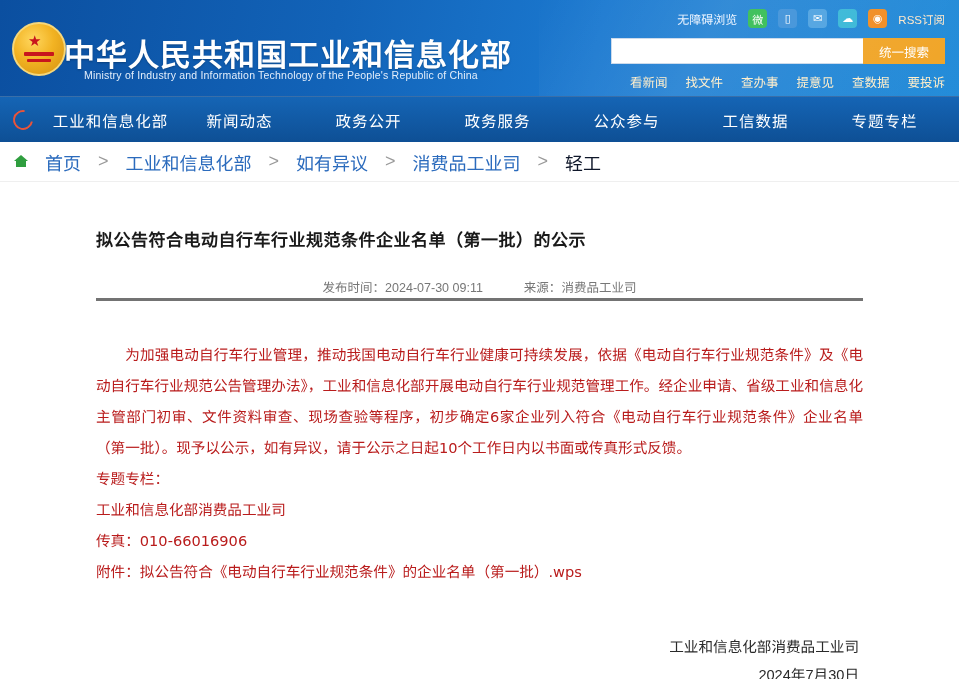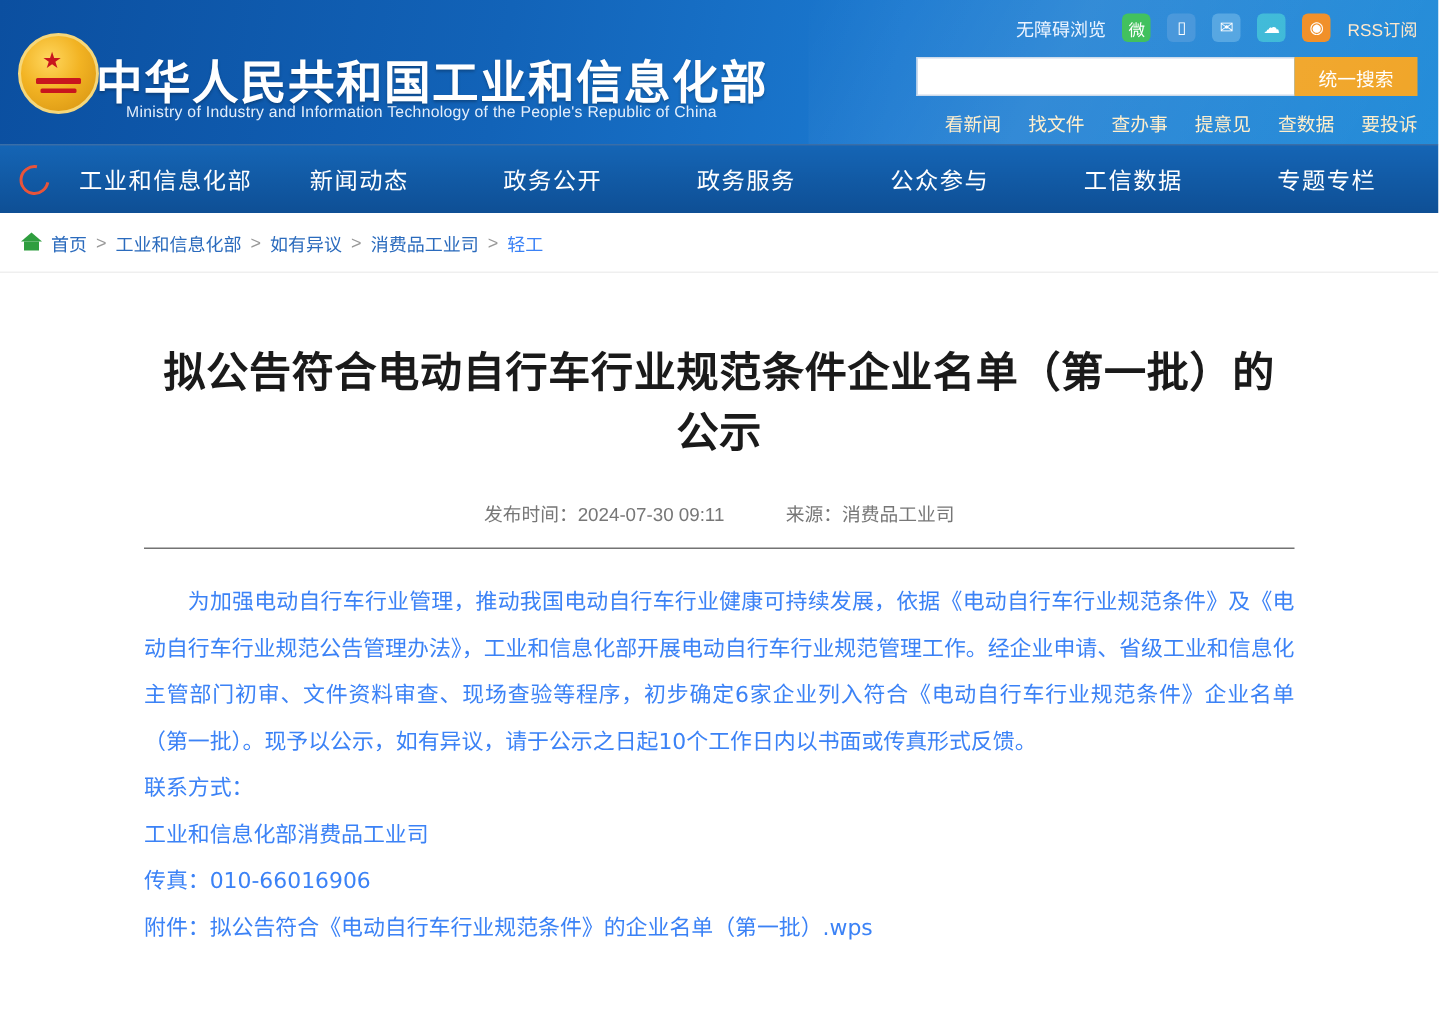--- a/index.html
+++ b/index.html
@@ -173,23 +173,24 @@
     cursor: pointer;
     white-space: nowrap;
   }
 
   
   .crumb {
     height: 40px;
     display: flex;
     align-items: center;
     padding: 0 14px;
-    font-size: 12px;
+    font-size: 18px;
     color: #555;
     border-bottom: 1px solid #efefef;
+    gap: 11px;
   }
   .home-icon {
     width: 14px; height: 13px;
     margin-right: 6px;
     position: relative;
     display: inline-block;
   }
   .home-icon::before {
     content: "";
     position: absolute; left: 0; top: 0;
@@ -198,48 +199,47 @@
     border-bottom: 6px solid #2f9e3f;
   }
   .home-icon::after {
     content: "";
     position: absolute; left: 2px; top: 6px;
     width: 10px; height: 6px;
     background: #2f9e3f;
   }
   .crumb a { color: #2b6bbd; text-decoration: none; cursor: pointer; }
   .crumb .sep { margin: 0 6px; color: #999; }
-  .crumb .cur { color: #3b82f6; }
+  .crumb .cur { color: #0f172a; }
 
   
   .article {
     padding: 0 96px;
   }
   .art-title {
-    text-align: center;
-    font-size: 28px;
+    font-size: 17px;
     font-weight: bold;
     color: #1a1a1a;
     margin: 44px 0 0 0;
     letter-spacing: 0.5px;
   }
   .meta {
     margin-top: 26px;
-    padding-bottom: 14px;
-    border-bottom: 1px solid #737373;
+    padding-bottom: 2px;
+    border-bottom: 3px solid #737373;
     text-align: center;
     font-size: 12.5px;
     color: #777;
   }
   .meta .gap { display: inline-block; width: 34px; }
   .body-text {
-    margin-top: 20px;
+    margin-top: 38px;
     font-size: 14.6px;
     line-height: 31px;
-    color: #3b82f6;
+    color: #b91c1c;
     text-align: justify;
     font-family: "DejaVu Sans", "Liberation Sans", sans-serif;
   }
   .body-text p { margin: 0; }
   .indent { text-indent: 2em; }
   .attach { margin-top: 30px; }
   .signature {
     margin-top: 46px;
     text-align: right;
     font-size: 14.6px;
@@ -324,21 +324,21 @@
   <h1 class="art-title">拟公告符合电动自行车行业规范条件企业名单（第一批）的公示</h1>
 
   <div class="meta">
     <span>发布时间：</span><span>2024-07-30 09:11</span>
     <span class="gap"></span>
     <span>来源：</span><span>消费品工业司</span>
   </div>
 
   <div class="body-text">
     <p class="indent">为加强电动自行车行业管理，推动我国电动自行车行业健康可持续发展，依据《电动自行车行业规范条件》及《电动自行车行业规范公告管理办法》，工业和信息化部开展电动自行车行业规范管理工作。经企业申请、省级工业和信息化主管部门初审、文件资料审查、现场查验等程序，初步确定6家企业列入符合《电动自行车行业规范条件》企业名单（第一批）。现予以公示，如有异议，请于公示之日起10个工作日内以书面或传真形式反馈。</p>
-    <p>联系方式：</p>
+    <p>专题专栏：</p>
     <p>工业和信息化部消费品工业司</p>
     <p>传真：010-66016906</p>
 
     <p class="attach">附件：拟公告符合《电动自行车行业规范条件》的企业名单（第一批）.wps</p>
   </div>
 
   <div class="signature">
     <div>工业和信息化部消费品工业司</div>
     <div>2024年7月30日</div>
   </div>

